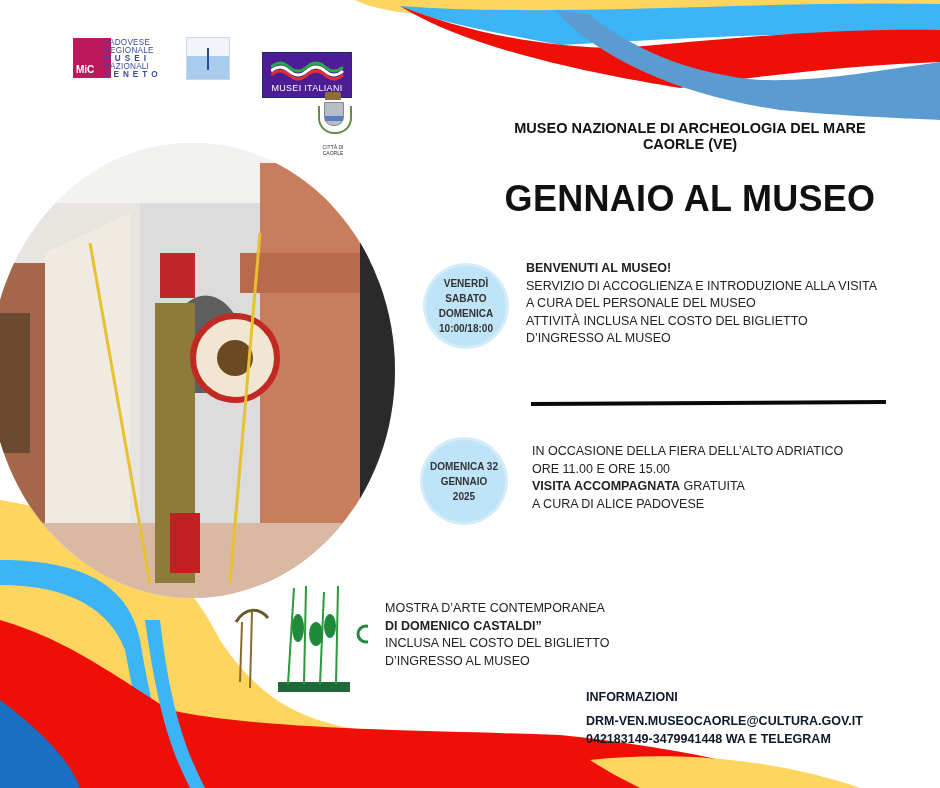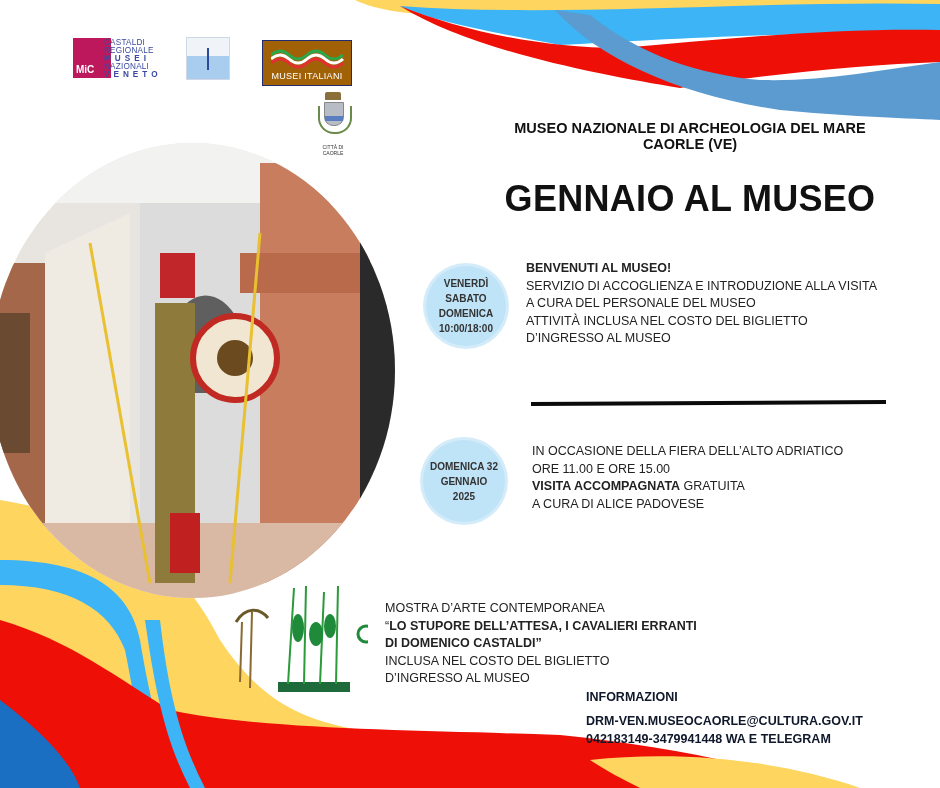--- a/index.html
+++ b/index.html
@@ -5,21 +5,21 @@
   html, body { margin:0; padding:0; }
   body { width:940px; height:788px; position:relative; overflow:hidden; background:#ffffff; font-family:"Liberation Sans", sans-serif; color:#111; }
   .abs { position:absolute; }
   svg.waves { position:absolute; left:0; top:0; }
   .logo-mic { left:62px; top:38px; width:94px; height:40px; }
   .logo-mic .badge { position:absolute; left:11px; top:0; width:38px; height:40px; background:#be185d; color:#fff; font-size:10px; font-weight:bold; display:flex; align-items:flex-end; padding:0 0 3px 3px; box-sizing:border-box; }
   .logo-mic .txt { position:absolute; left:42px; top:1px; font-size:8.2px; line-height:8px; color:#3a4aa0; letter-spacing:0.2px; }
   .logo-mic .txt b { letter-spacing:4px; font-weight:bold; }
   .logo-mare { left:186px; top:37px; width:44px; height:43px; background:linear-gradient(#f0f3f8 45%, #a8cdee 45%); border:1px solid #cfd8e4; box-sizing:border-box; }
   .logo-mare .anchor { position:absolute; left:20px; top:10px; width:2px; height:22px; background:#2a4a9a; }
-  .logo-italiani { left:262px; top:40px; width:90px; height:46px; background:#a16207; border:1px solid #1f2c70; box-sizing:border-box; }
+  .logo-italiani { left:262px; top:52px; width:90px; height:46px; background:#4c1d95; border:1px solid #1f2c70; box-sizing:border-box; }
   .logo-italiani .wave-lines { position:absolute; left:8px; top:6px; }
   .logo-italiani .lbl { position:absolute; left:0; right:0; bottom:4px; text-align:center; color:#fff; font-size:9px; letter-spacing:0.3px; }
   .logo-caorle { left:312px; top:92px; width:42px; height:60px; }
   .logo-caorle .crown { position:absolute; left:13px; top:0; width:16px; height:8px; background:#8a6f3a; border-radius:2px 2px 0 0; }
   .logo-caorle .shield { position:absolute; left:12px; top:10px; width:18px; height:22px; background:#b8bcc4; border-radius:0 0 9px 9px; border:1px solid #888; }
   .logo-caorle .shield:after { content:""; position:absolute; left:0; right:0; bottom:4px; height:5px; background:#5a7ec0; }
   .logo-caorle .wreath { position:absolute; left:6px; top:14px; width:30px; height:26px; border:2px solid #6a8a4a; border-top:none; border-radius:0 0 16px 16px; }
   .logo-caorle .lbl { position:absolute; left:0; right:0; top:52px; text-align:center; font-size:5px; color:#333; }
   .subtitle { left:470px; top:120px; width:440px; text-align:center; font-weight:bold; font-size:14.5px; line-height:16px; }
   .title { left:470px; top:178px; width:440px; text-align:center; font-weight:bold; font-size:36px; letter-spacing:0.3px; }
@@ -93,21 +93,21 @@
     <ellipse cx="70" cy="46" rx="6" ry="14" fill="#1e8a3a"></ellipse>
     <ellipse cx="88" cy="52" rx="7" ry="12" fill="#1e8a3a"></ellipse>
     <ellipse cx="102" cy="44" rx="6" ry="12" fill="#1e8a3a"></ellipse>
     <circle cx="138" cy="52" r="8" fill="none" stroke="#1e8a3a" stroke-width="3"></circle>
   </svg>
 </div>
 
 <div class="abs logo-mic">
   <div class="badge">MiC</div>
   <div class="txt">
-    <div>CASTALDI</div>
+    <div>PADOVESE</div>
     <div>REGIONALE</div>
     <div><b>MUSEI</b></div>
     <div>NAZIONALI</div>
     <div><b>VENETO</b></div>
   </div>
 </div>
 
 <div class="abs logo-mare" title="MUSEO NAZIONALE DI ARCHEOLOGIA DEL MARE CAORLE">
   <div class="anchor"></div>
 </div>
@@ -161,21 +161,20 @@
 </div>
 <div class="abs block block2">
   <div>IN OCCASIONE DELLA FIERA DELL’ALTO ADRIATICO</div>
   <div>ORE 11.00 E ORE 15.00</div>
   <div><span class="b">VISITA ACCOMPAGNATA</span><span> GRATUITA</span></div>
   <div>A CURA DI ALICE PADOVESE</div>
 </div>
 
 <div class="abs block block3">
   <div>MOSTRA D’ARTE CONTEMPORANEA</div>
-  <div><span>“</span><span class="b">LO STUPORE DELL’ATTESA, I CAVALIERI ERRANTI</span></div>
   <div class="b">DI DOMENICO CASTALDI”</div>
   <div>INCLUSA NEL COSTO DEL BIGLIETTO</div>
   <div>D’INGRESSO AL MUSEO</div>
 </div>
 
 <div class="abs info">
   <div class="row">INFORMAZIONI</div>
   <div class="gap"></div>
   <div class="row">DRM-VEN.MUSEOCAORLE@CULTURA.GOV.IT</div>
   <div class="row">042183149-3479941448 WA E TELEGRAM</div>

